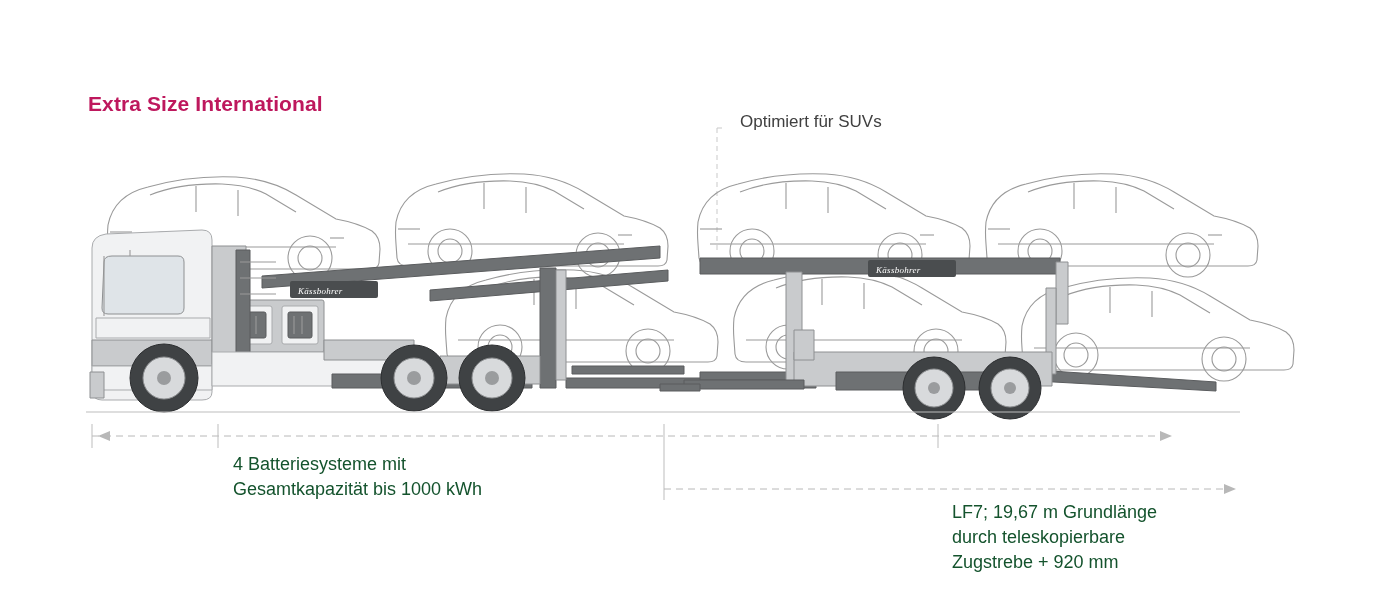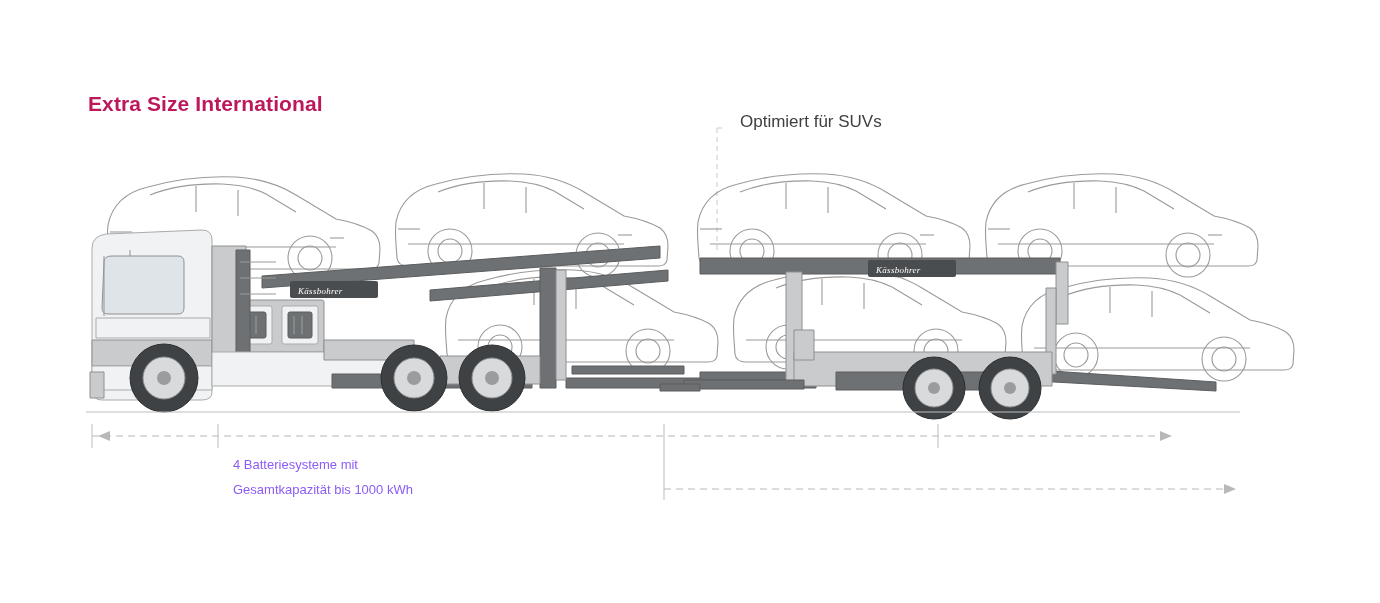--- a/index.html
+++ b/index.html
@@ -33,23 +33,23 @@
     position: absolute;
     left: 728px;
     top: 112px;
     font-size: 17px;
     color: #404040;
     white-space: nowrap;
     margin-left: 12px;
   }
   .note {
     position: absolute;
-    font-size: 13px;
+    font-size: 18px;
     line-height: 25px;
-    color: #8b5cf6;
+    color: #14532d;
     white-space: pre-line;
   }
   .note-battery { left: 233px; top: 452px; }
   .note-trailer { left: 664px; top: 500px; }
   .note-lf7 { left: 952px; top: 452px; }
   .note-lf7b { left: 952px; top: 500px; }
 
   svg.art {
     position: absolute;
     left: 0;
@@ -281,14 +281,17 @@
 
     <path class="ln-l" d="M86 412 H 1240"></path>
   </svg>
 
   <div class="title">Extra Size International</div>
 
   <div class="callout-suv">Optimiert für SUVs</div>
 
   <div class="note note-battery">4 Batteriesysteme mit
 Gesamtkapazität bis 1000 kWh</div>
+  <div class="note note-lf7b">LF7; 19,67 m Grundlänge
+durch teleskopierbare
+Zugstrebe + 920 mm</div>
 
 </div>
 
 </body></html>

